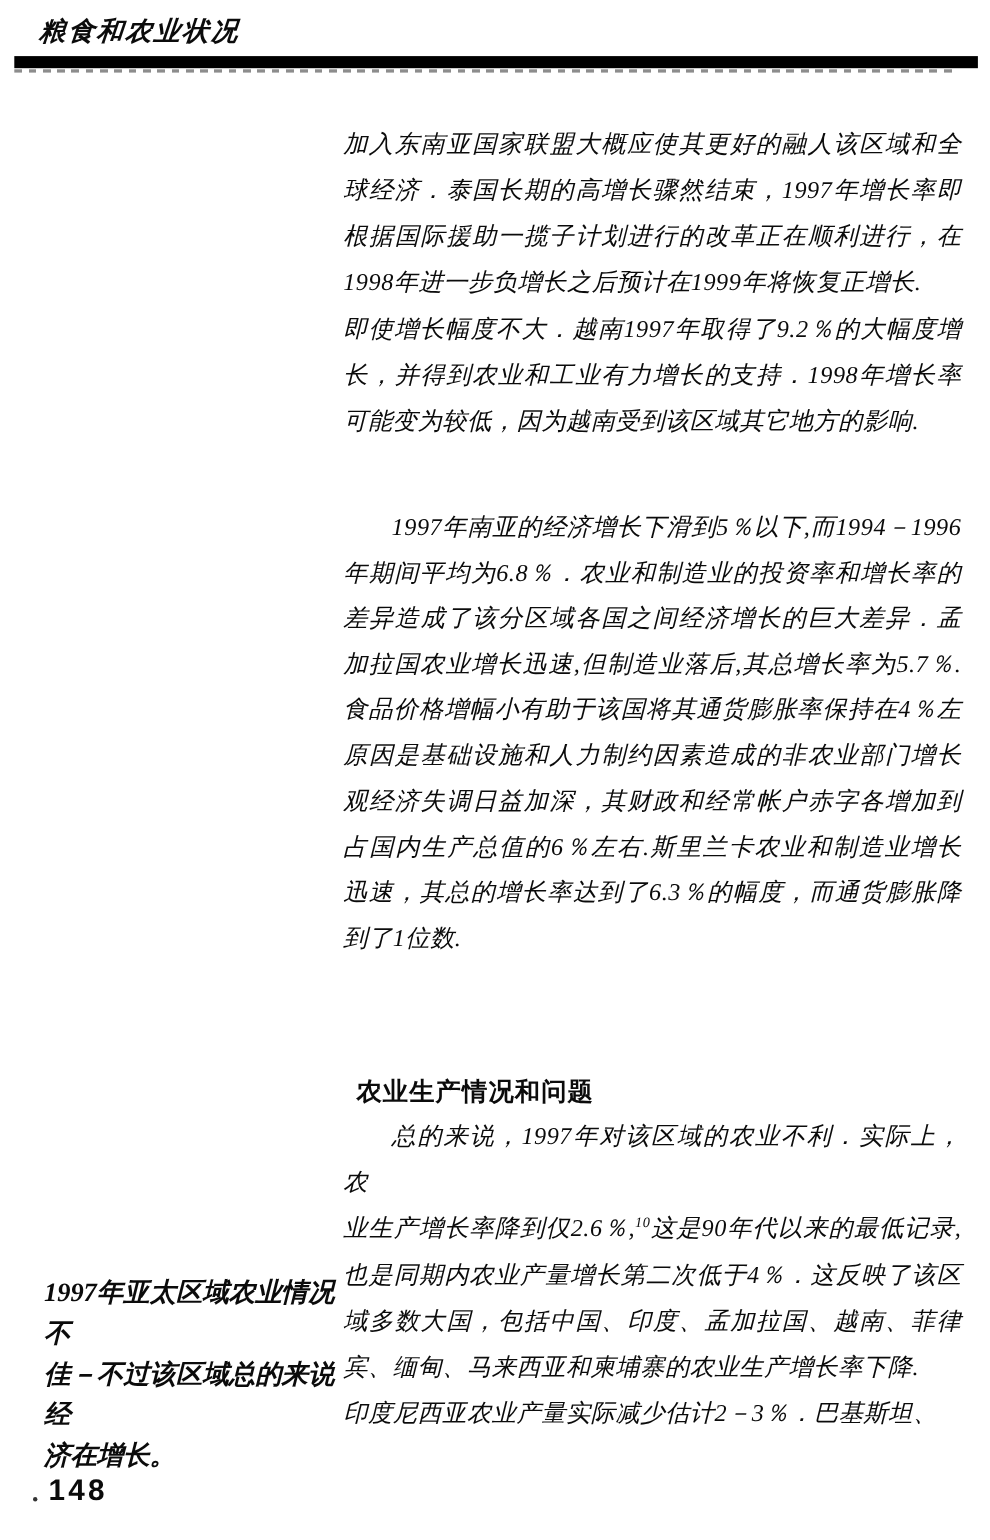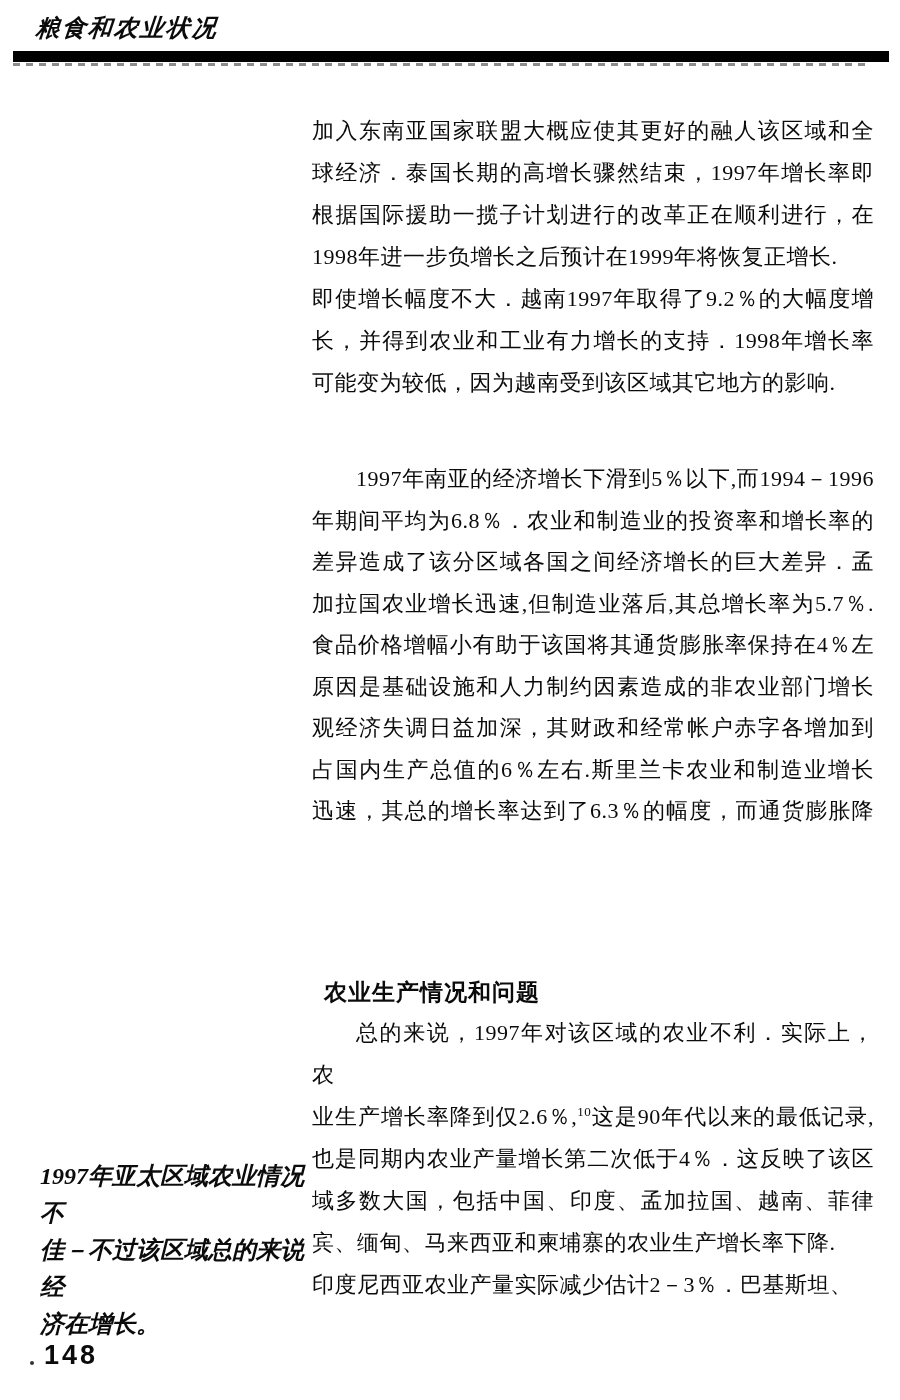--- a/index.html
+++ b/index.html
@@ -44,21 +44,21 @@
     position: absolute;
     left: 312px;
     width: 562px;
     font-size: 22px;
     line-height: 42px;
     letter-spacing: 0.5px;
   }
   #para1 { top: 110px; }
   #para2 { top: 458px; line-height: 41.5px; }
   #para3 { top: 1012px; }
-  .tl { height: inherit; }
+  .tl { height: inherit; font-style: italic; }
   .j { text-align: justify; text-align-last: justify; text-justify: inter-character; }
   .ind { text-indent: 44px; }
   sup.fnref {
     font-size: 13px;
     vertical-align: super;
     line-height: 0;
   }
   .subhead {
     position: absolute;
     left: 312px;
@@ -122,20 +122,21 @@
   <div class="para" id="para2">
     <div class="tl j ind">1997年南亚的经济增长下滑到5％以下,而1994－1996</div>
     <div class="tl j">年期间平均为6.8％．农业和制造业的投资率和增长率的</div>
     <div class="tl j">差异造成了该分区域各国之间经济增长的巨大差异．孟</div>
     <div class="tl j">加拉国农业增长迅速,但制造业落后,其总增长率为5.7％.</div>
     <div class="tl j">食品价格增幅小有助于该国将其通货膨胀率保持在4％左</div>
     <div class="tl j">原因是基础设施和人力制约因素造成的非农业部门增长</div>
     <div class="tl j">观经济失调日益加深，其财政和经常帐户赤字各增加到</div>
     <div class="tl j">占国内生产总值的6％左右.斯里兰卡农业和制造业增长</div>
     <div class="tl j">迅速，其总的增长率达到了6.3％的幅度，而通货膨胀降</div>
+    <div class="tl">到了1位数.</div>
   </div>
 
   <h2 class="subhead">农业生产情况和问题</h2>
 
   <div class="para" id="para3">
     <div class="tl j ind">总的来说，1997年对该区域的农业不利．实际上，农</div>
     <div class="tl j"><span>业生产增长率降到仅2.6％,</span><sup class="fnref">10</sup><span>这是90年代以来的最低记录,</span></div>
     <div class="tl j">也是同期内农业产量增长第二次低于4％．这反映了该区</div>
     <div class="tl j">域多数大国，包括中国、印度、孟加拉国、越南、菲律</div>
     <div class="tl">宾、缅甸、马来西亚和柬埔寨的农业生产增长率下降.</div>

